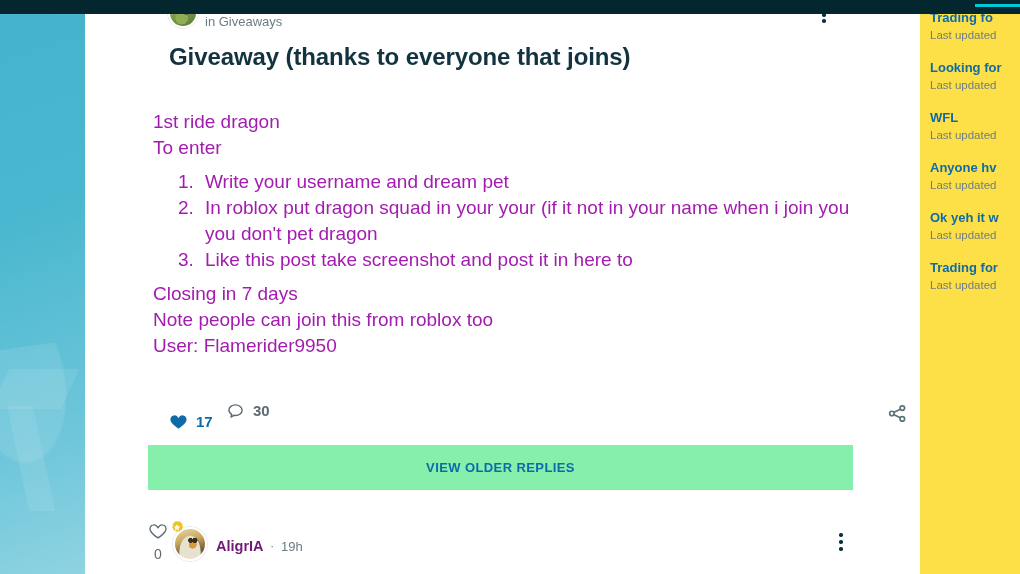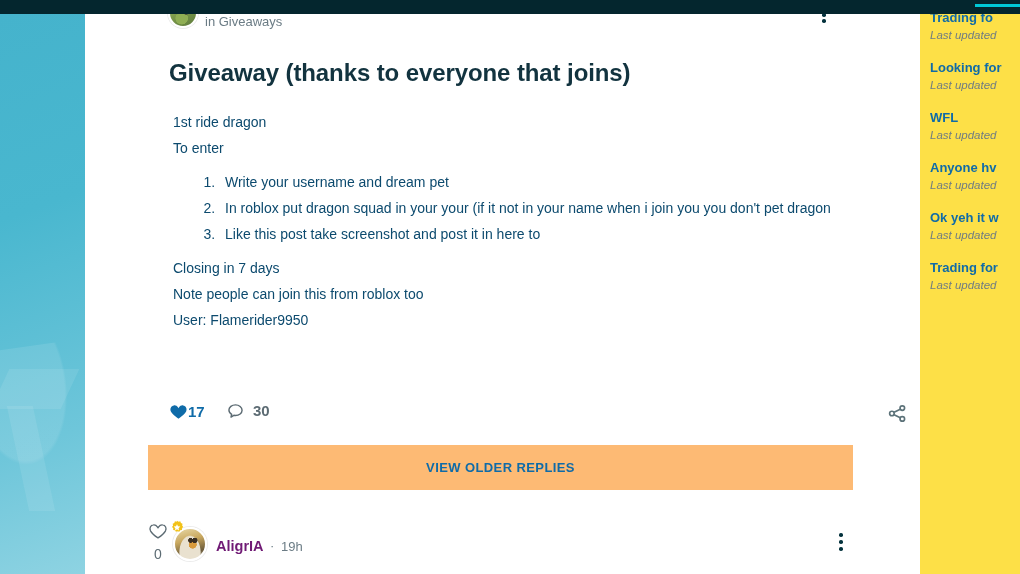--- a/index.html
+++ b/index.html
@@ -86,21 +86,20 @@
     white-space:nowrap;
     overflow:hidden;
   }
   .sidebar-thread-meta {
     font-size:11.5px;
     color:#707c83;
     line-height:15px;
     margin-top:3px;
     white-space:nowrap;
     overflow:hidden;
-    font-style:italic;
   }
 
   
   #main-column {
     position:absolute;
     left:85px; top:14px;
     width:835px; height:560px;
     background:#ffffff;
     z-index:8;
   }
@@ -145,58 +144,58 @@
     display:block;
     width:3.5px; height:3.5px;
     border-radius:50%;
     background:#04323d;
     margin:0 auto 2.5px auto;
   }
 
   
   #post-title {
     position:absolute;
-    left:84px; top:44px;
+    left:84px; top:28px;
     width:700px;
     font-size:24px;
     font-weight:bold;
     color:#12333f;
     letter-spacing:-0.1px;
     line-height:30px;
   }
 
   
   #post-body {
     position:absolute;
-    left:88px; top:95px;
+    left:68px; top:95px;
     width:720px;
-    font-size:14px;
-    color:#0c4a6e;
+    font-size:19px;
+    color:#a21caf;
     line-height:26px;
   }
   #post-body p { margin:0; }
   #post-body ol {
     margin:8px 0 8px 0;
     padding-left:46px;
   }
   #post-body ol li {
     margin:0;
     padding-left:6px;
     line-height:26px;
   }
 
   
   #reaction-bar {
     position:absolute;
     left:84px; top:378px;
     width:748px; height:46px;
   }
   #like-group {
-    position:absolute; left:0px; top:10px;
-    display:flex; align-items:center; 
+    position:absolute; left:0px; top:20px;
+    display:flex; align-items:center; gap:8px;
   }
   #like-count {
     font-size:15px; font-weight:bold; color:#0f6ba8;
   }
   #comment-group {
     position:absolute; left:57px; top:10px;
     display:flex; align-items:flex-start; gap:8px;
   }
   #comment-count {
     font-size:15px; font-weight:bold; color:#5c6b73;
@@ -204,21 +203,21 @@
   #share-btn {
     position:absolute; left:718px; top:11px;
     width:22px; height:22px;
   }
 
   
   #view-older-replies {
     position:absolute;
     left:63px; top:431px;
     width:705px; height:45px;
-    background:#fdba74;
+    background:#86efac;
     display:flex;
     align-items:center;
     justify-content:center;
     cursor:pointer;
   }
   #view-older-replies-label {
     font-size:13px;
     font-weight:bold;
     color:#0f6ba8;
     letter-spacing:0.4px;

